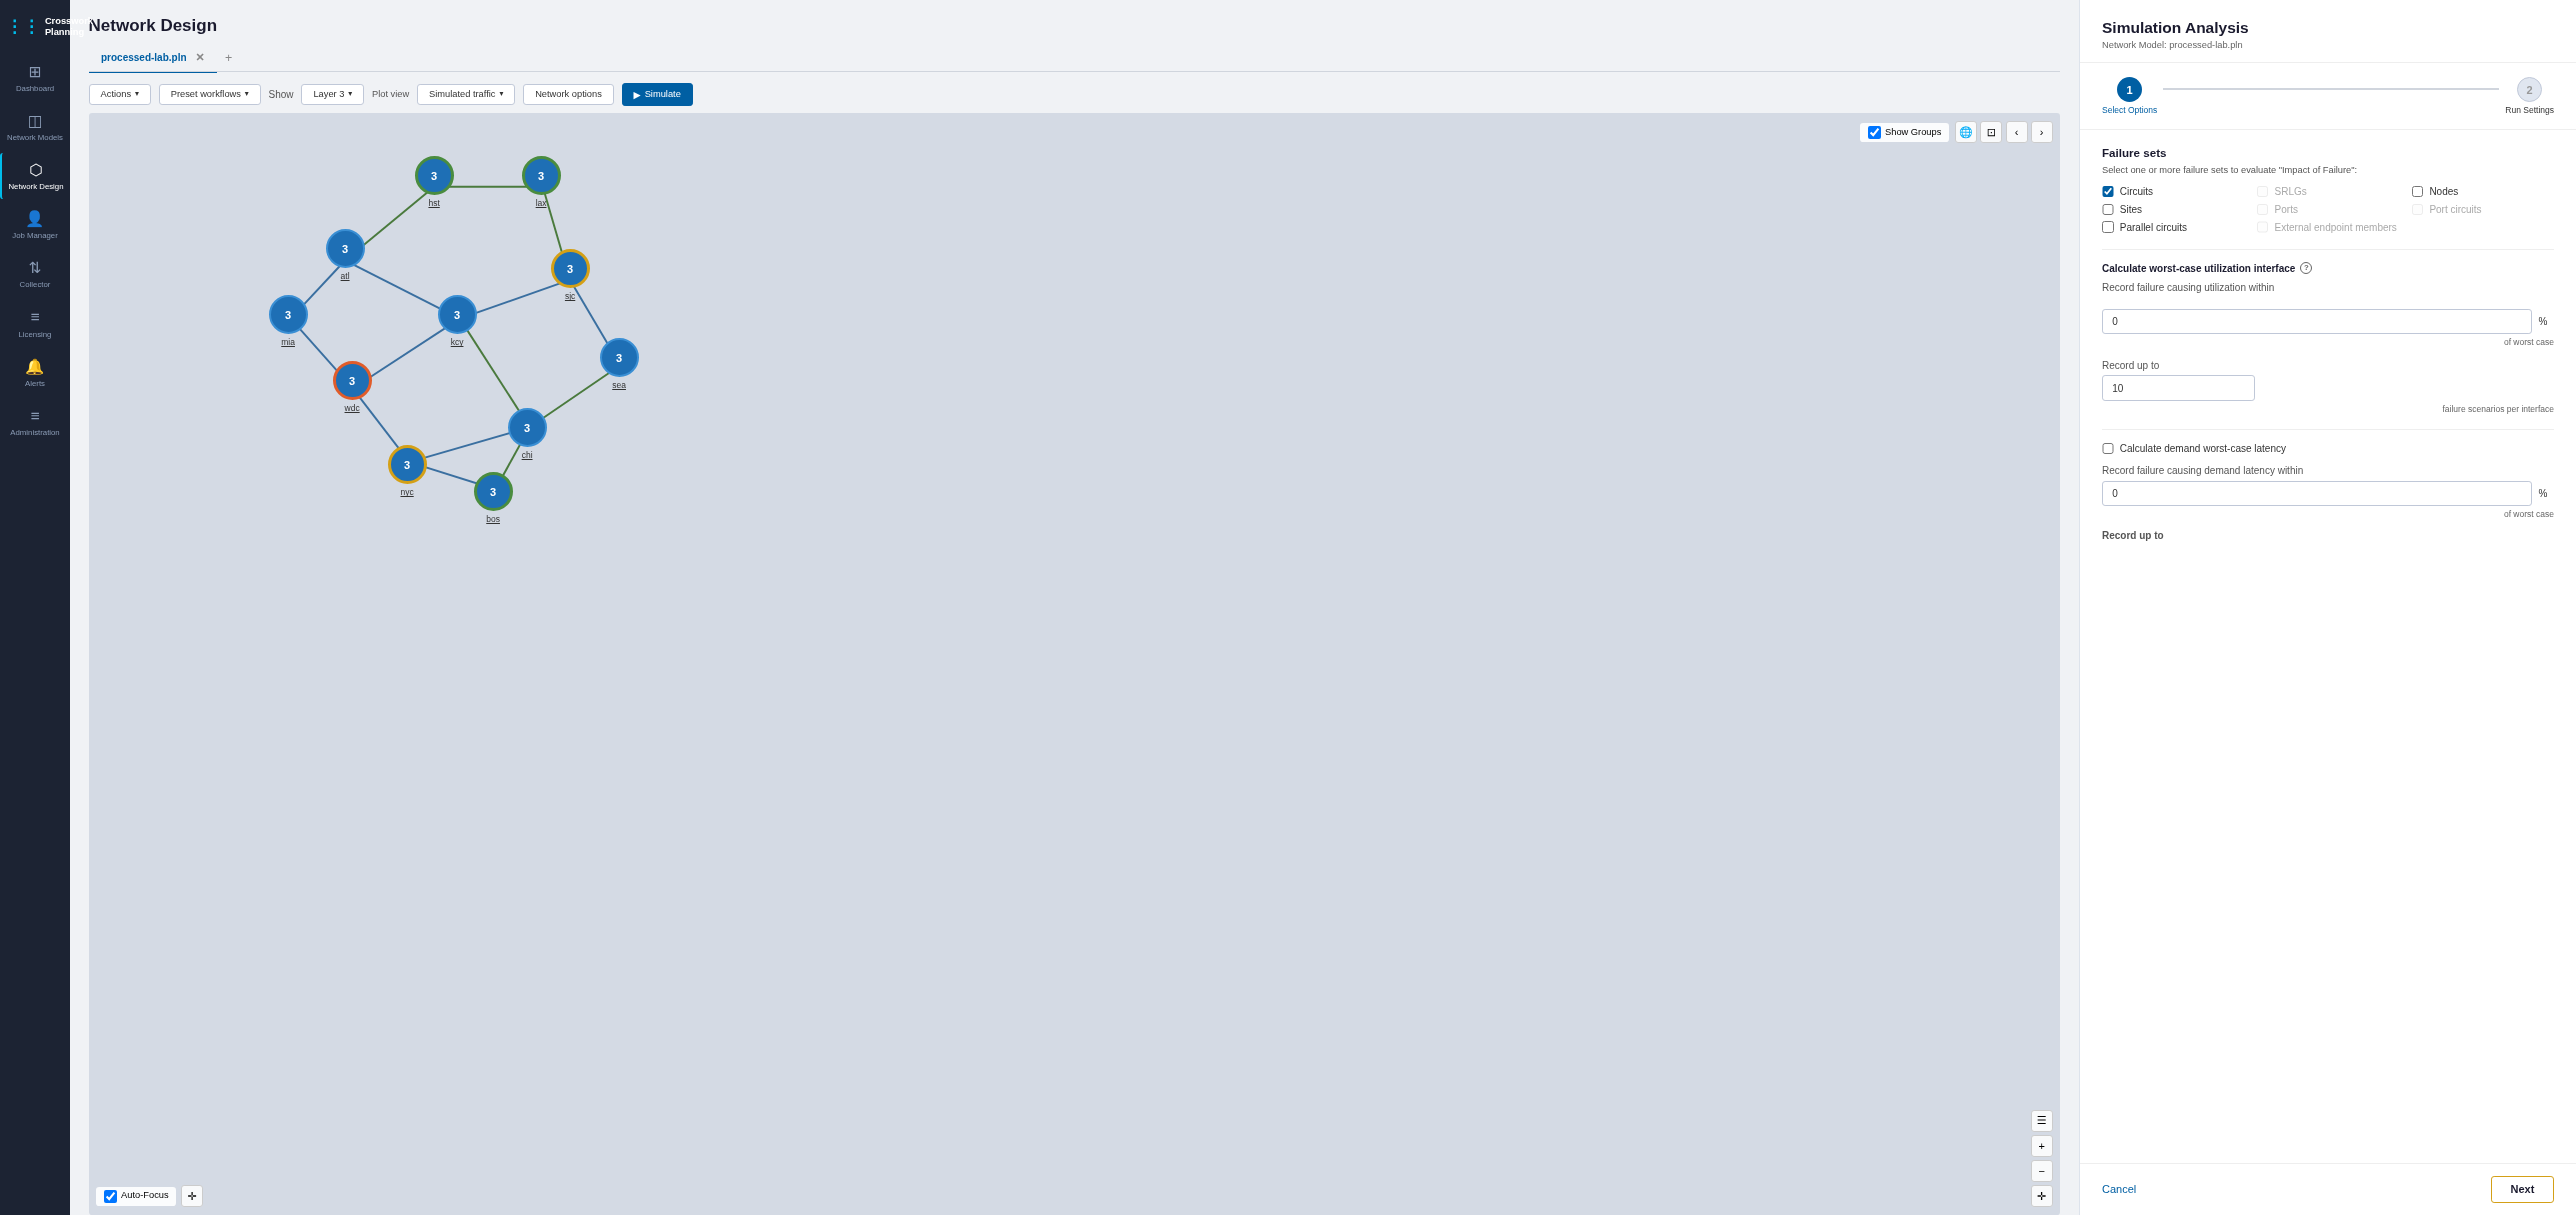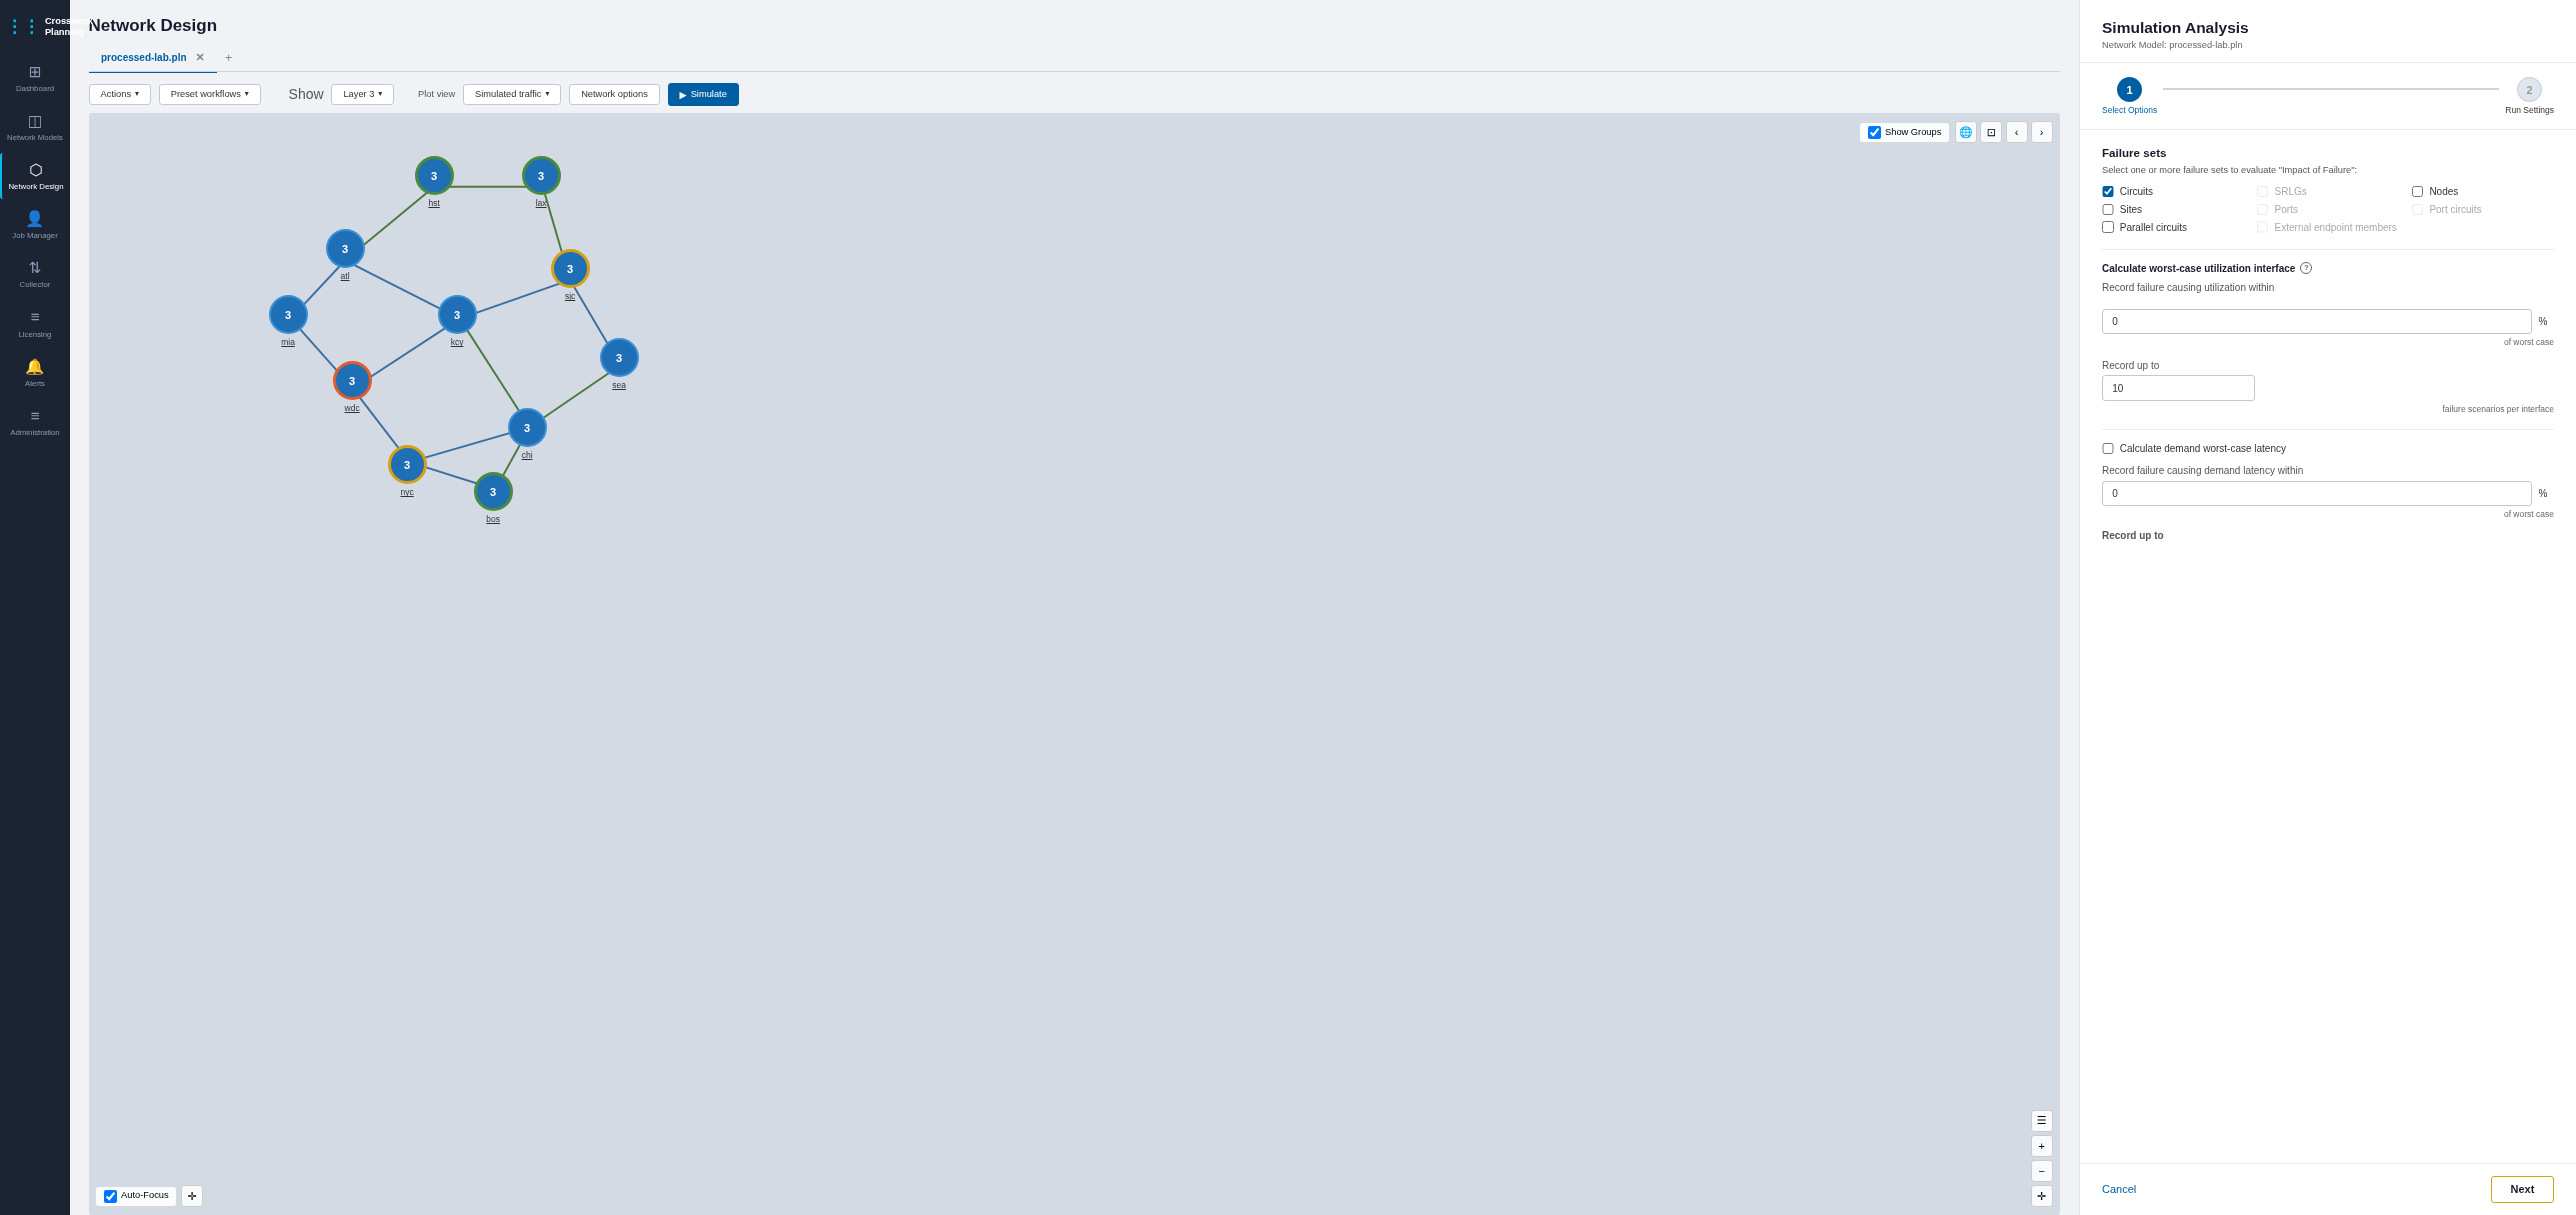--- a/index.html
+++ b/index.html
@@ -498,26 +498,26 @@
 
     <div class="toolbar">
       <button class="btn">
         <span>Actions</span>
         <span class="chevron">▾</span>
       </button>
       <button class="btn">
         <span>Preset workflows</span>
         <span class="chevron">▾</span>
       </button>
-      <span style="font-size:14px;color:#555;margin-left:20px;">Show</span>
+      <span style="font-size:10px;color:#555;margin-left:0;">Show</span>
       <button class="btn">
         <span>Layer 3</span>
         <span class="chevron">▾</span>
       </button>
-      <span style="font-size:9.3px;color:#555;margin-left:16px;">Plot view</span>
+      <span style="font-size:9.3px;color:#555;">Plot view</span>
       <button class="btn">
         <span>Simulated traffic</span>
         <span class="chevron">▾</span>
       </button>
       <button class="btn">
         <span>Network options</span>
       </button>
       <button class="btn btn-primary">
         <span>▶</span>
         <span>Simulate</span>

